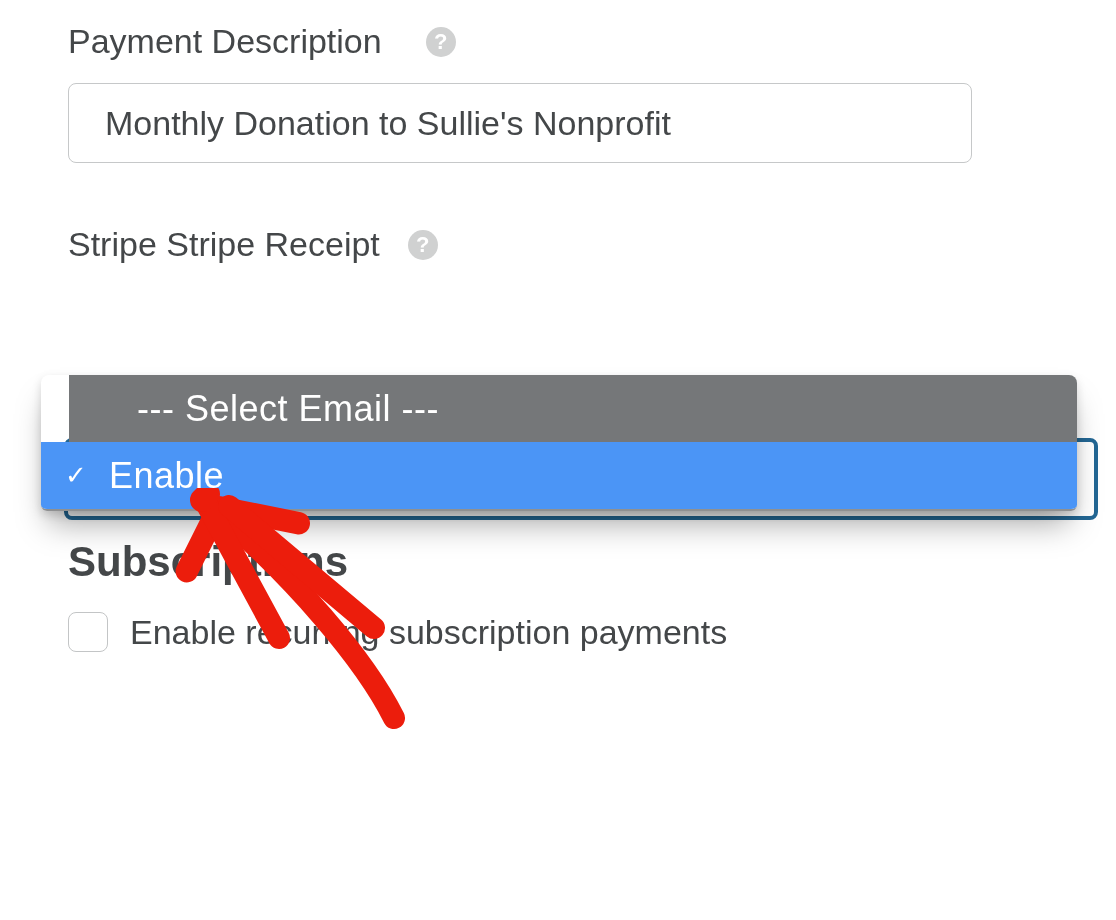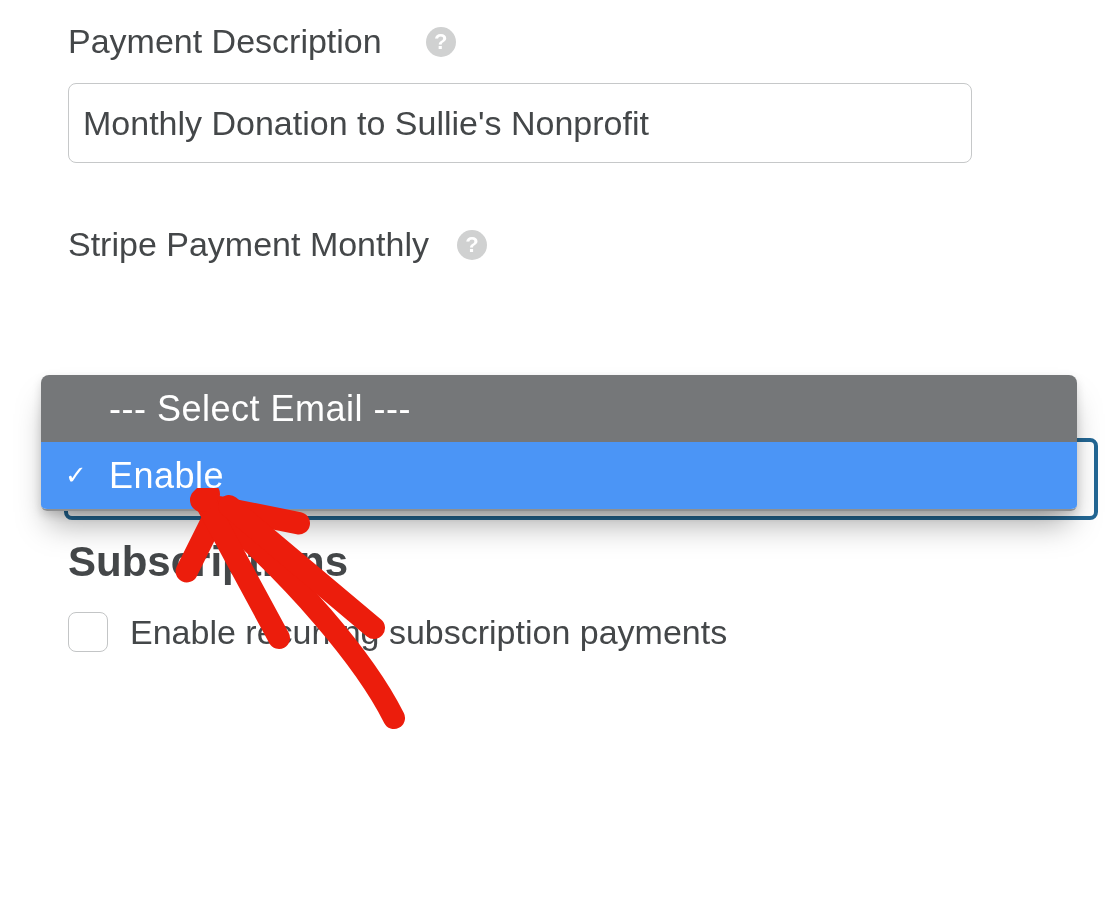--- a/index.html
+++ b/index.html
@@ -46,21 +46,21 @@
     margin-left: 8px;
   }
 
   
   .text-input {
     width: 904px;
     height: 80px;
     margin-top: 22px;
     border: 1.5px solid #c6c8c9;
     border-radius: 8px;
-    padding: 0 14px;
+    padding: 0 36px;
     font-size: 34px;
     color: #444749;
     background: #ffffff;
     outline: none;
   }
 
   
   .dropdown-outline {
     position: absolute;
     left: 64px;
@@ -87,20 +87,21 @@
     color: #ffffff;
     display: flex;
     align-items: center;
     height: 67px;
     padding-left: 24px;
     letter-spacing: 0.5px;
   }
   .opt-placeholder {
     background: #757779;
     padding-left: 68px;
+    margin-left: 28px;
   }
   .opt-selected {
     background: #4b95f6;
   }
   .opt-selected .check {
     font-size: 26px;
     width: 44px;
     display: inline-block;
   }
 
@@ -148,21 +149,21 @@
 
   
   <div class="field-label label-payment">
     <span>Payment Description</span>
     <span class="help-circle">?</span>
   </div>
   <input class="text-input" type="text" value="Monthly Donation to Sullie's Nonprofit" style="">
 
   
   <div class="field-label label-receipt">
-    <span>Stripe Payment Monthly</span>
+    <span>Stripe Stripe Receipt</span>
     <span class="help-circle">?</span>
   </div>
 
   
   <div class="dropdown-outline"></div>
 
   
   <div class="dropdown-list">
     <div class="dropdown-option opt-placeholder">
       <span>--- Select Email ---</span>

